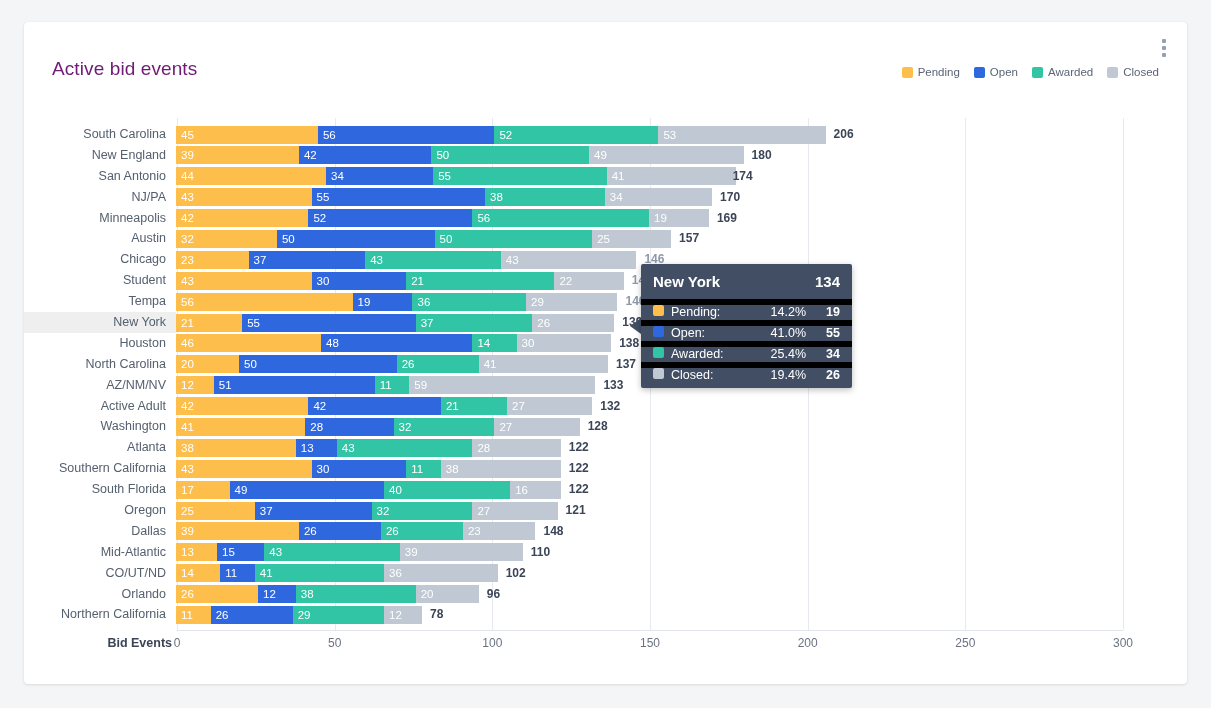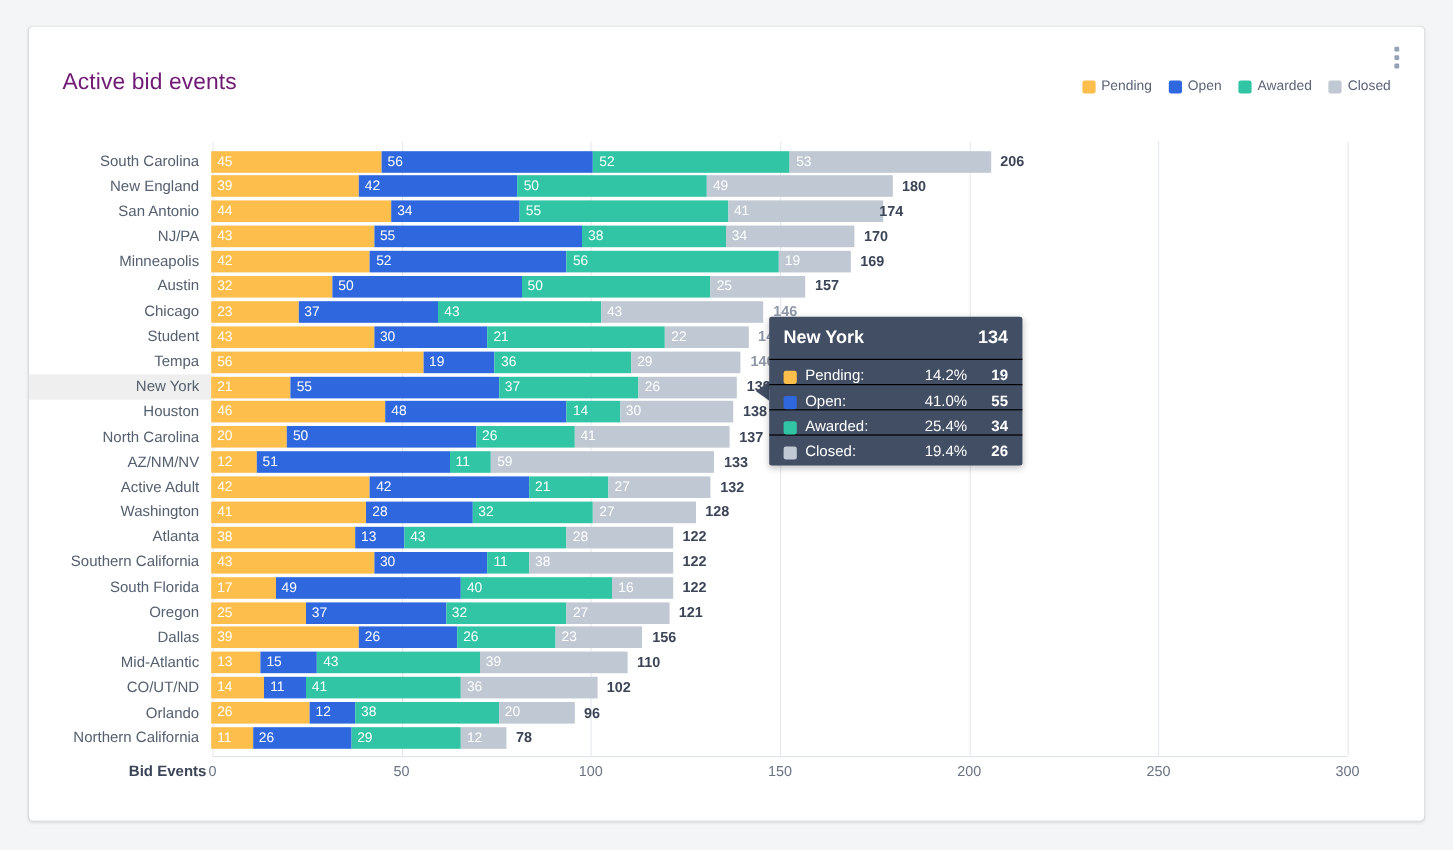--- a/index.html
+++ b/index.html
@@ -101,22 +101,22 @@
     border-right: 11px solid #414e63;
     z-index: 30;
   }
   #tt-head {
     display: flex; align-items: baseline; justify-content: space-between;
     padding: 9px 12px 9px 12px;
   }
   #tt-title { font-size: 15px; font-weight: bold; }
   #tt-total { font-size: 15px; font-weight: bold; }
   .tt-row {
-    display: flex; align-items: flex-end; height: 21px;
-    padding: 0 12px; border-top: 1px solid #000000; font-size: 12.5px;
+    display: flex; align-items: flex-start; height: 21px;
+    padding: 0 12px; border-top: 6px solid #000000; font-size: 12.5px;
   }
   .tt-sw { width: 11px; height: 11px; border-radius: 2px; margin-right: 7px; flex: 0 0 auto; }
   .tt-name { flex: 1; white-space: nowrap; }
   .tt-pct { width: 52px; text-align: right; margin-right: 10px; }
   .tt-val { width: 24px; text-align: right; font-weight: bold; }
   #tt-body { padding-bottom: 5px; }
 </style>
 </head>
 <body>
 
@@ -551,21 +551,21 @@
               <div class="seg" style="width: 81.9867px; background: rgb(47, 104, 222);">
                 <span>26</span>
               </div>
               <div class="seg" style="width: 81.9867px; background: rgb(49, 197, 165);">
                 <span>26</span>
               </div>
               <div class="seg closed" style="width: 72.5267px; background: rgb(191, 200, 211);">
                 <span>23</span>
               </div>
             </div>
-            <div class="total" style="left: 367.48px;">156</div>
+            <div class="total" style="left: 367.48px;">148</div>
           </div>
         </div>
         <div class="row">
           <div class="row-label">Mid-Atlantic</div>
           <div class="bar-wrap">
             <div class="bar">
               <div class="seg" style="width: 40.9933px; background: rgb(253, 190, 75);">
                 <span>13</span>
               </div>
               <div class="seg" style="width: 47.3px; background: rgb(47, 104, 222);">

